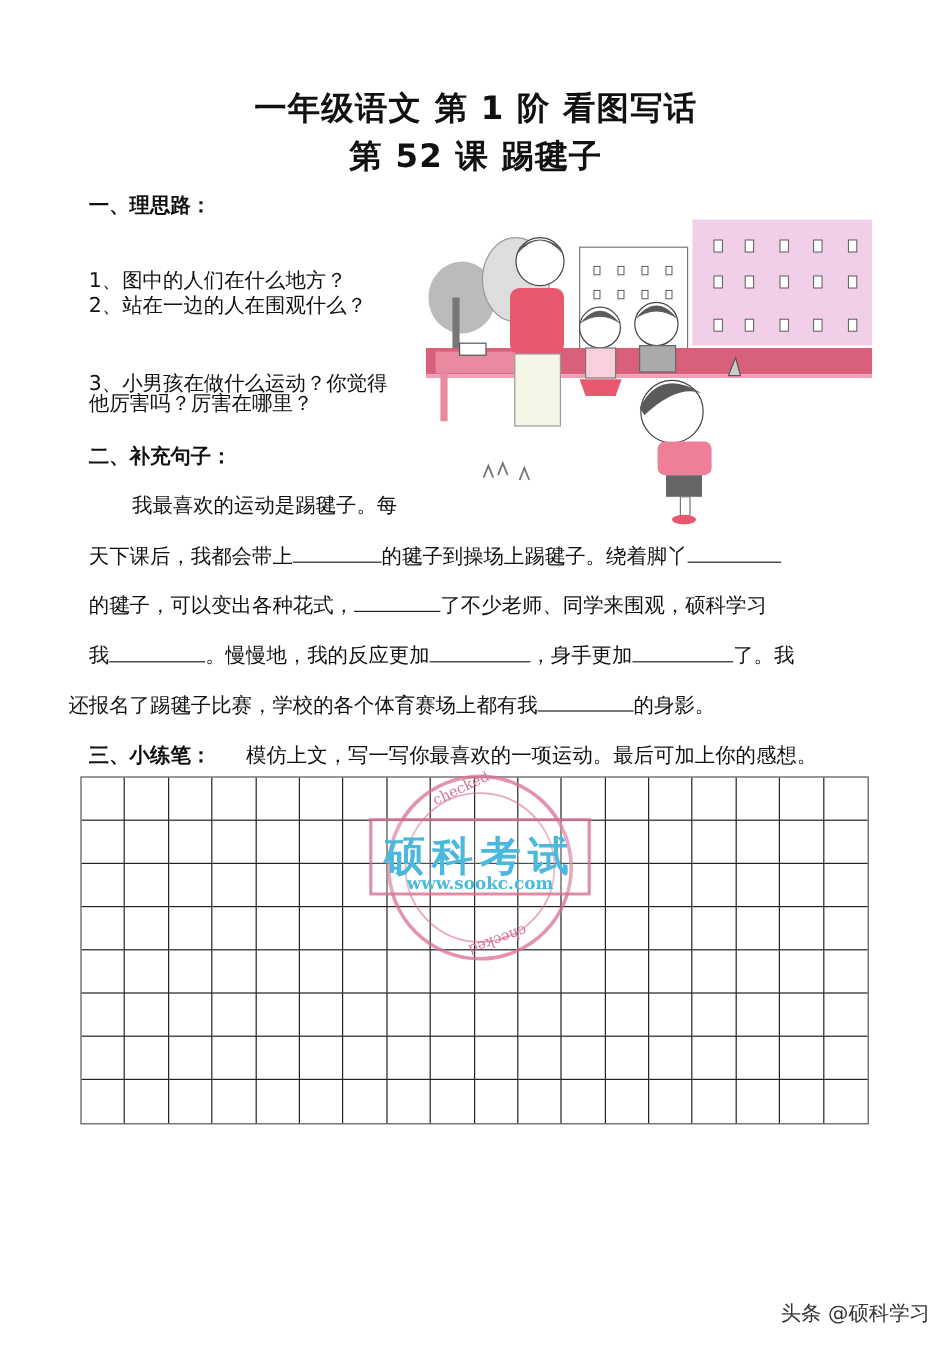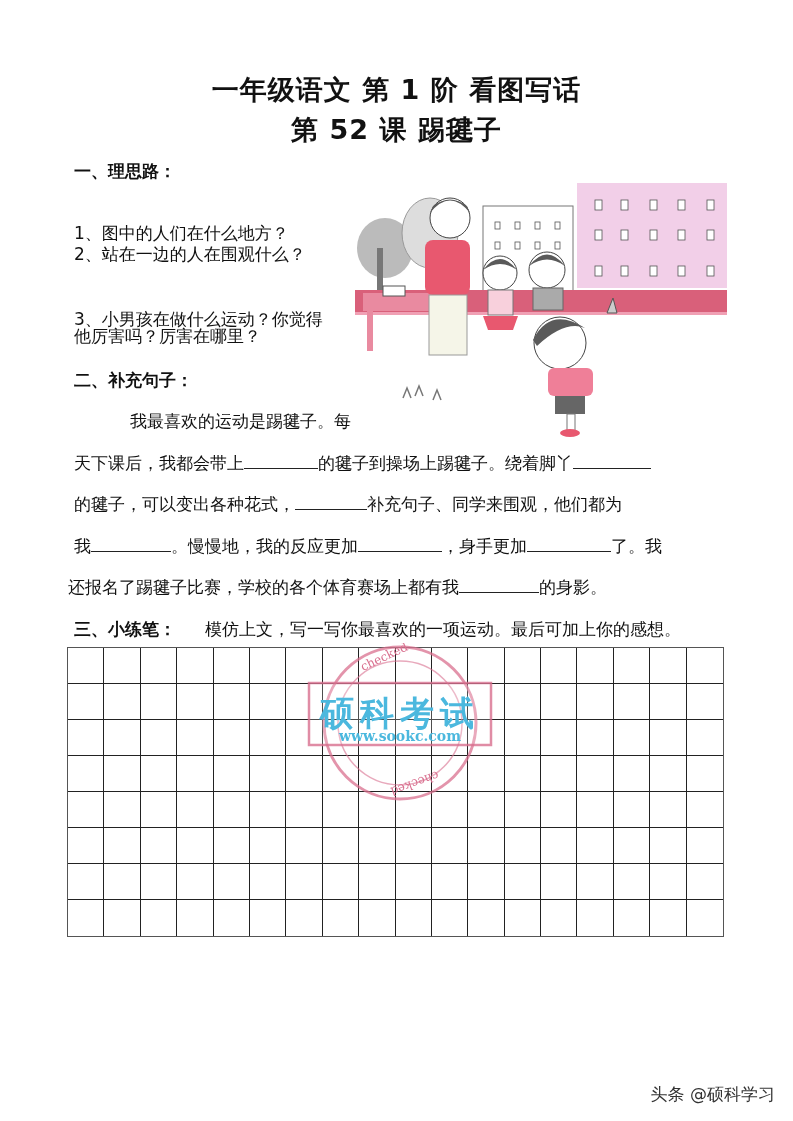--- a/index.html
+++ b/index.html
@@ -103,35 +103,35 @@
     <rect x="212" y="236" width="8" height="18" fill="#fff" stroke="#777"></rect>
     <ellipse cx="215" cy="255" rx="10" ry="4" fill="#e8586f"></ellipse>
 
     <path d="M252 135 L258 120 L262 135 Z" fill="#ccc" stroke="#555"></path>
 
     <path d="M48 220 l4 -10 l4 10 M60 218 l4 -10 l4 10 M78 222 l4 -10 l4 10" stroke="#777" fill="none" stroke-width="1.5"></path>
   </svg>
 </div>
 
 <div class="abs sec" style="top:369px;">二、补充句子：</div>
-<div class="abs para" style="left:110px; top:410px;margin-left:20px;">我最喜欢的运动是踢毽子。每</div>
+<div class="abs para" style="left:110px; top:410px;">我最喜欢的运动是踢毽子。每</div>
 
 <div class="abs para" style="left:74px; top:452px;">
   <span>天下课后，我都会带上</span><span class="blank" style="width:74px;"></span><span>的毽子到操场上踢毽子。绕着脚丫</span><span class="blank" style="width:78px;"></span>
 </div>
 
 <div class="abs para" style="left:74px; top:493px;">
-  <span>的毽子，可以变出各种花式，</span><span class="blank" style="width:72px;"></span><span>补充句子、同学来围观，他们都为</span>
+  <span>的毽子，可以变出各种花式，</span><span class="blank" style="width:72px;"></span><span>了不少老师、同学来围观，硕科学习</span>
 </div>
 
 <div class="abs para" style="left:74px; top:535px;">
   <span>我</span><span class="blank" style="width:80px;"></span><span>。慢慢地，我的反应更加</span><span class="blank" style="width:84px;"></span><span>，身手更加</span><span class="blank" style="width:84px;"></span><span>了。我</span>
 </div>
 
-<div class="abs para" style="left:68px; top:576px;font-family:Liberation Mono, monospace;">
+<div class="abs para" style="left:57px; top:576px;font-family:Liberation Mono, monospace;">
   <span>还报名了踢毽子比赛，学校的各个体育赛场上都有我</span><span class="blank" style="width:80px;"></span><span>的身影。</span>
 </div>
 
 <div class="abs sec" style="top:618px;text-align:center;">三、小练笔：</div>
 <div class="abs para" style="left:205px; top:618px;">模仿上文，写一写你最喜欢的一项运动。最后可加上你的感想。</div>
 
 <div class="grid" id="writing-grid">
     <div class="cell"></div>
     <div class="cell"></div>
     <div class="cell"></div>

